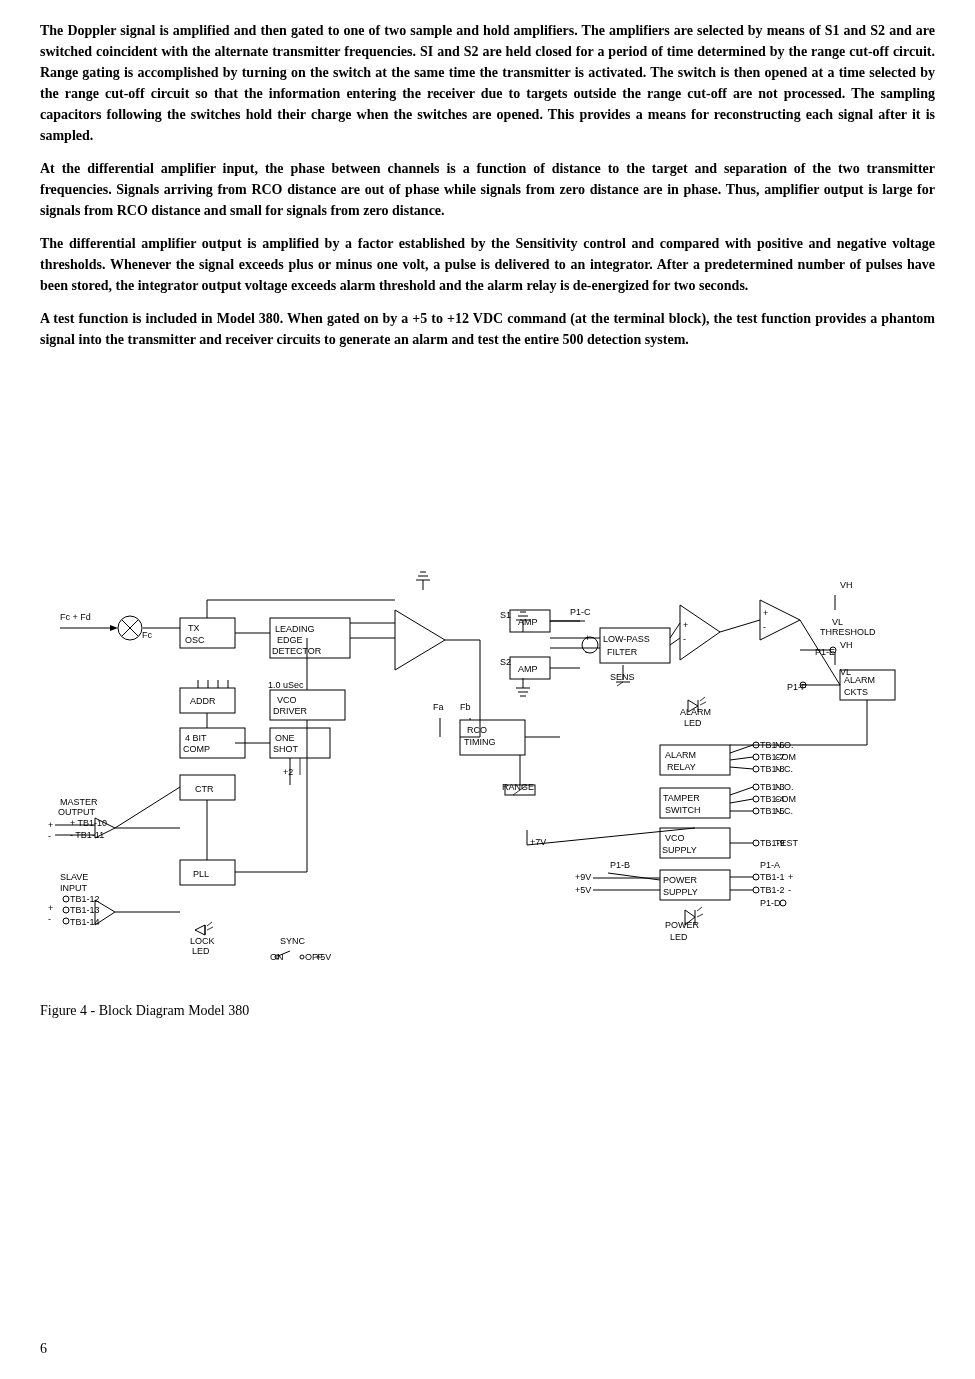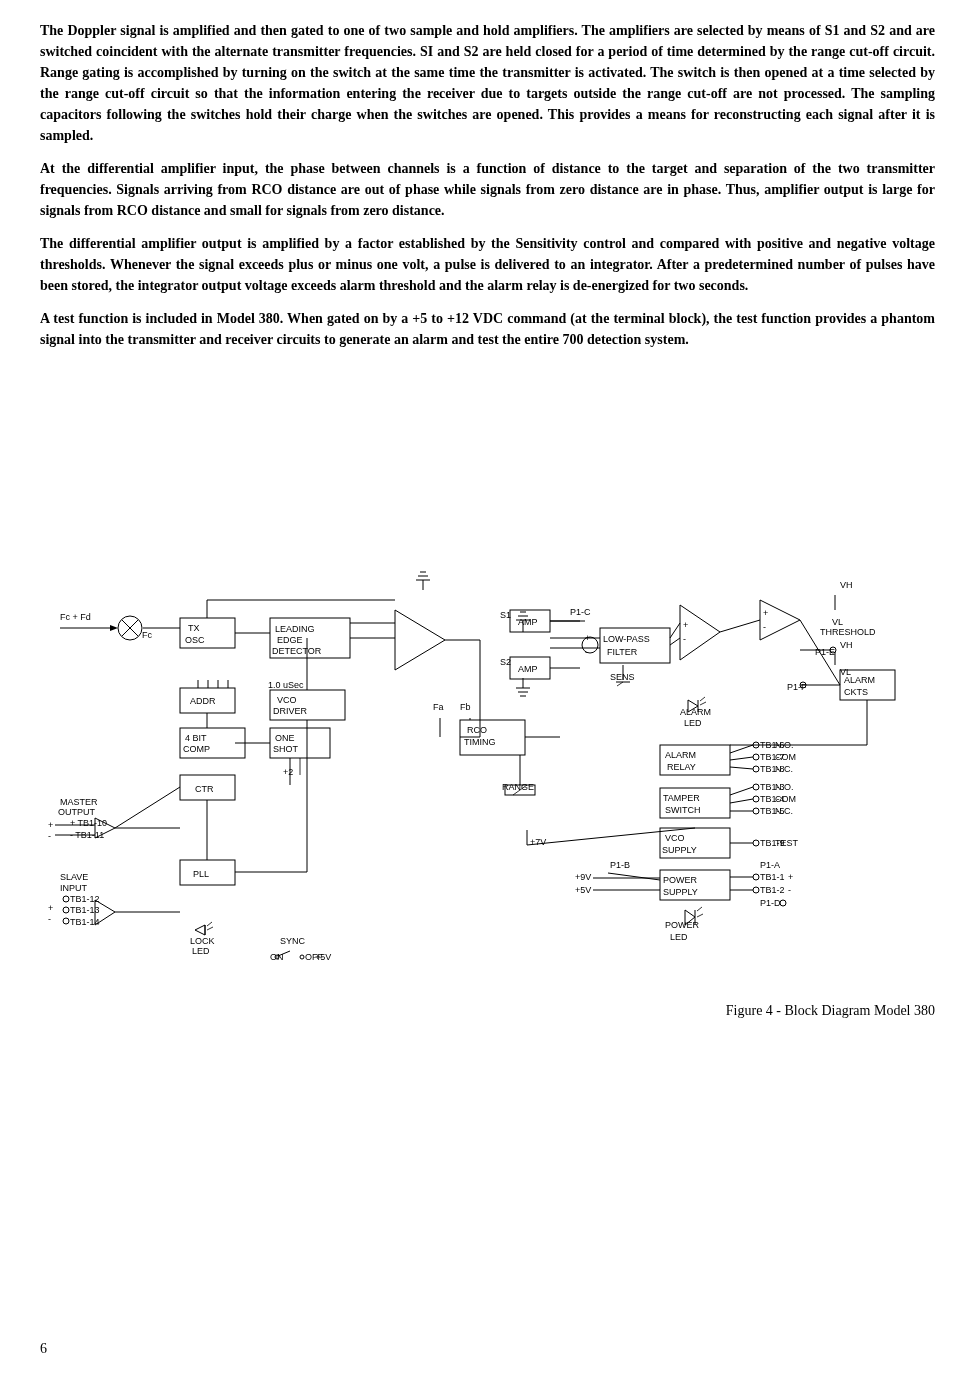--- a/index.html
+++ b/index.html
@@ -14,35 +14,35 @@
       line-height: 1.5;
     }
     .text-block { margin-bottom: 12px; text-align: justify; font-weight: bold; }
     .page-number { position: absolute; bottom: 20px; left: 40px; font-size: 14px; }
     .diagram-container {
       width: 100%;
       margin: 20px auto;
       position: relative;
     }
     .figure-caption {
-      text-align: right;
+      text-align: left;
       font-size: 14px;
       margin-top: 10px;
     }
     svg text { font-family: Arial, sans-serif; font-size: 9px; }
   </style>
 </head>
 <body>
 
 <div>
 
   <div class="text-block">The Doppler signal is amplified and then gated to one of two sample and hold amplifiers. The amplifiers are selected by means of S1 and S2 and are switched coincident with the alternate transmitter frequencies. SI and S2 are held closed for a period of time determined by the range cut-off circuit. Range gating is accomplished by turning on the switch at the same time the transmitter is activated. The switch is then opened at a time selected by the range cut-off circuit so that the information entering the receiver due to targets outside the range cut-off are not processed. The sampling capacitors following the switches hold their charge when the switches are opened. This provides a means for reconstructing each signal after it is sampled.</div>
   <div class="text-block">At the differential amplifier input, the phase between channels is a function of distance to the target and separation of the two transmitter frequencies.  Signals arriving from RCO distance are out of phase while signals from zero distance are in phase. Thus, amplifier output is large for signals from RCO distance and small for signals from zero distance.</div>
   <div class="text-block">The differential amplifier output is amplified by a factor established by the Sensitivity control and compared with positive and negative voltage thresholds. Whenever the signal exceeds plus or minus one volt, a pulse is delivered to an integrator. After a predetermined number of pulses have been stored, the integrator output voltage exceeds alarm threshold and the alarm relay is de-energized for two seconds.</div>
-  <div class="text-block">A test function is included in Model 380. When gated on by a +5 to +12 VDC command (at the terminal block), the test function provides a phantom signal into the transmitter and receiver circuits to generate an alarm and test the entire 700 detection system.</div>
+  <div class="text-block">A test function is included in Model 380. When gated on by a +5 to +12 VDC command (at the terminal block), the test function provides a phantom signal into the transmitter and receiver circuits to generate an alarm and test the entire 500 detection system.</div>
 
   <div class="diagram-container">
     <svg width="895" height="620" viewBox="0 0 895 620" style="display:block; margin:0 auto;">
 
       <text x="20" y="250" font-size="9">Fc  +  Fd</text>
       <line x1="20" y1="258" x2="70" y2="258" stroke="#000" stroke-width="1"></line>
       <polygon points="70,255 78,258 70,261" fill="#000"></polygon>
 
       <circle cx="90" cy="258" r="12" fill="none" stroke="#000" stroke-width="1"></circle>
       <line x1="82" y1="250" x2="98" y2="266" stroke="#000" stroke-width="1"></line>

